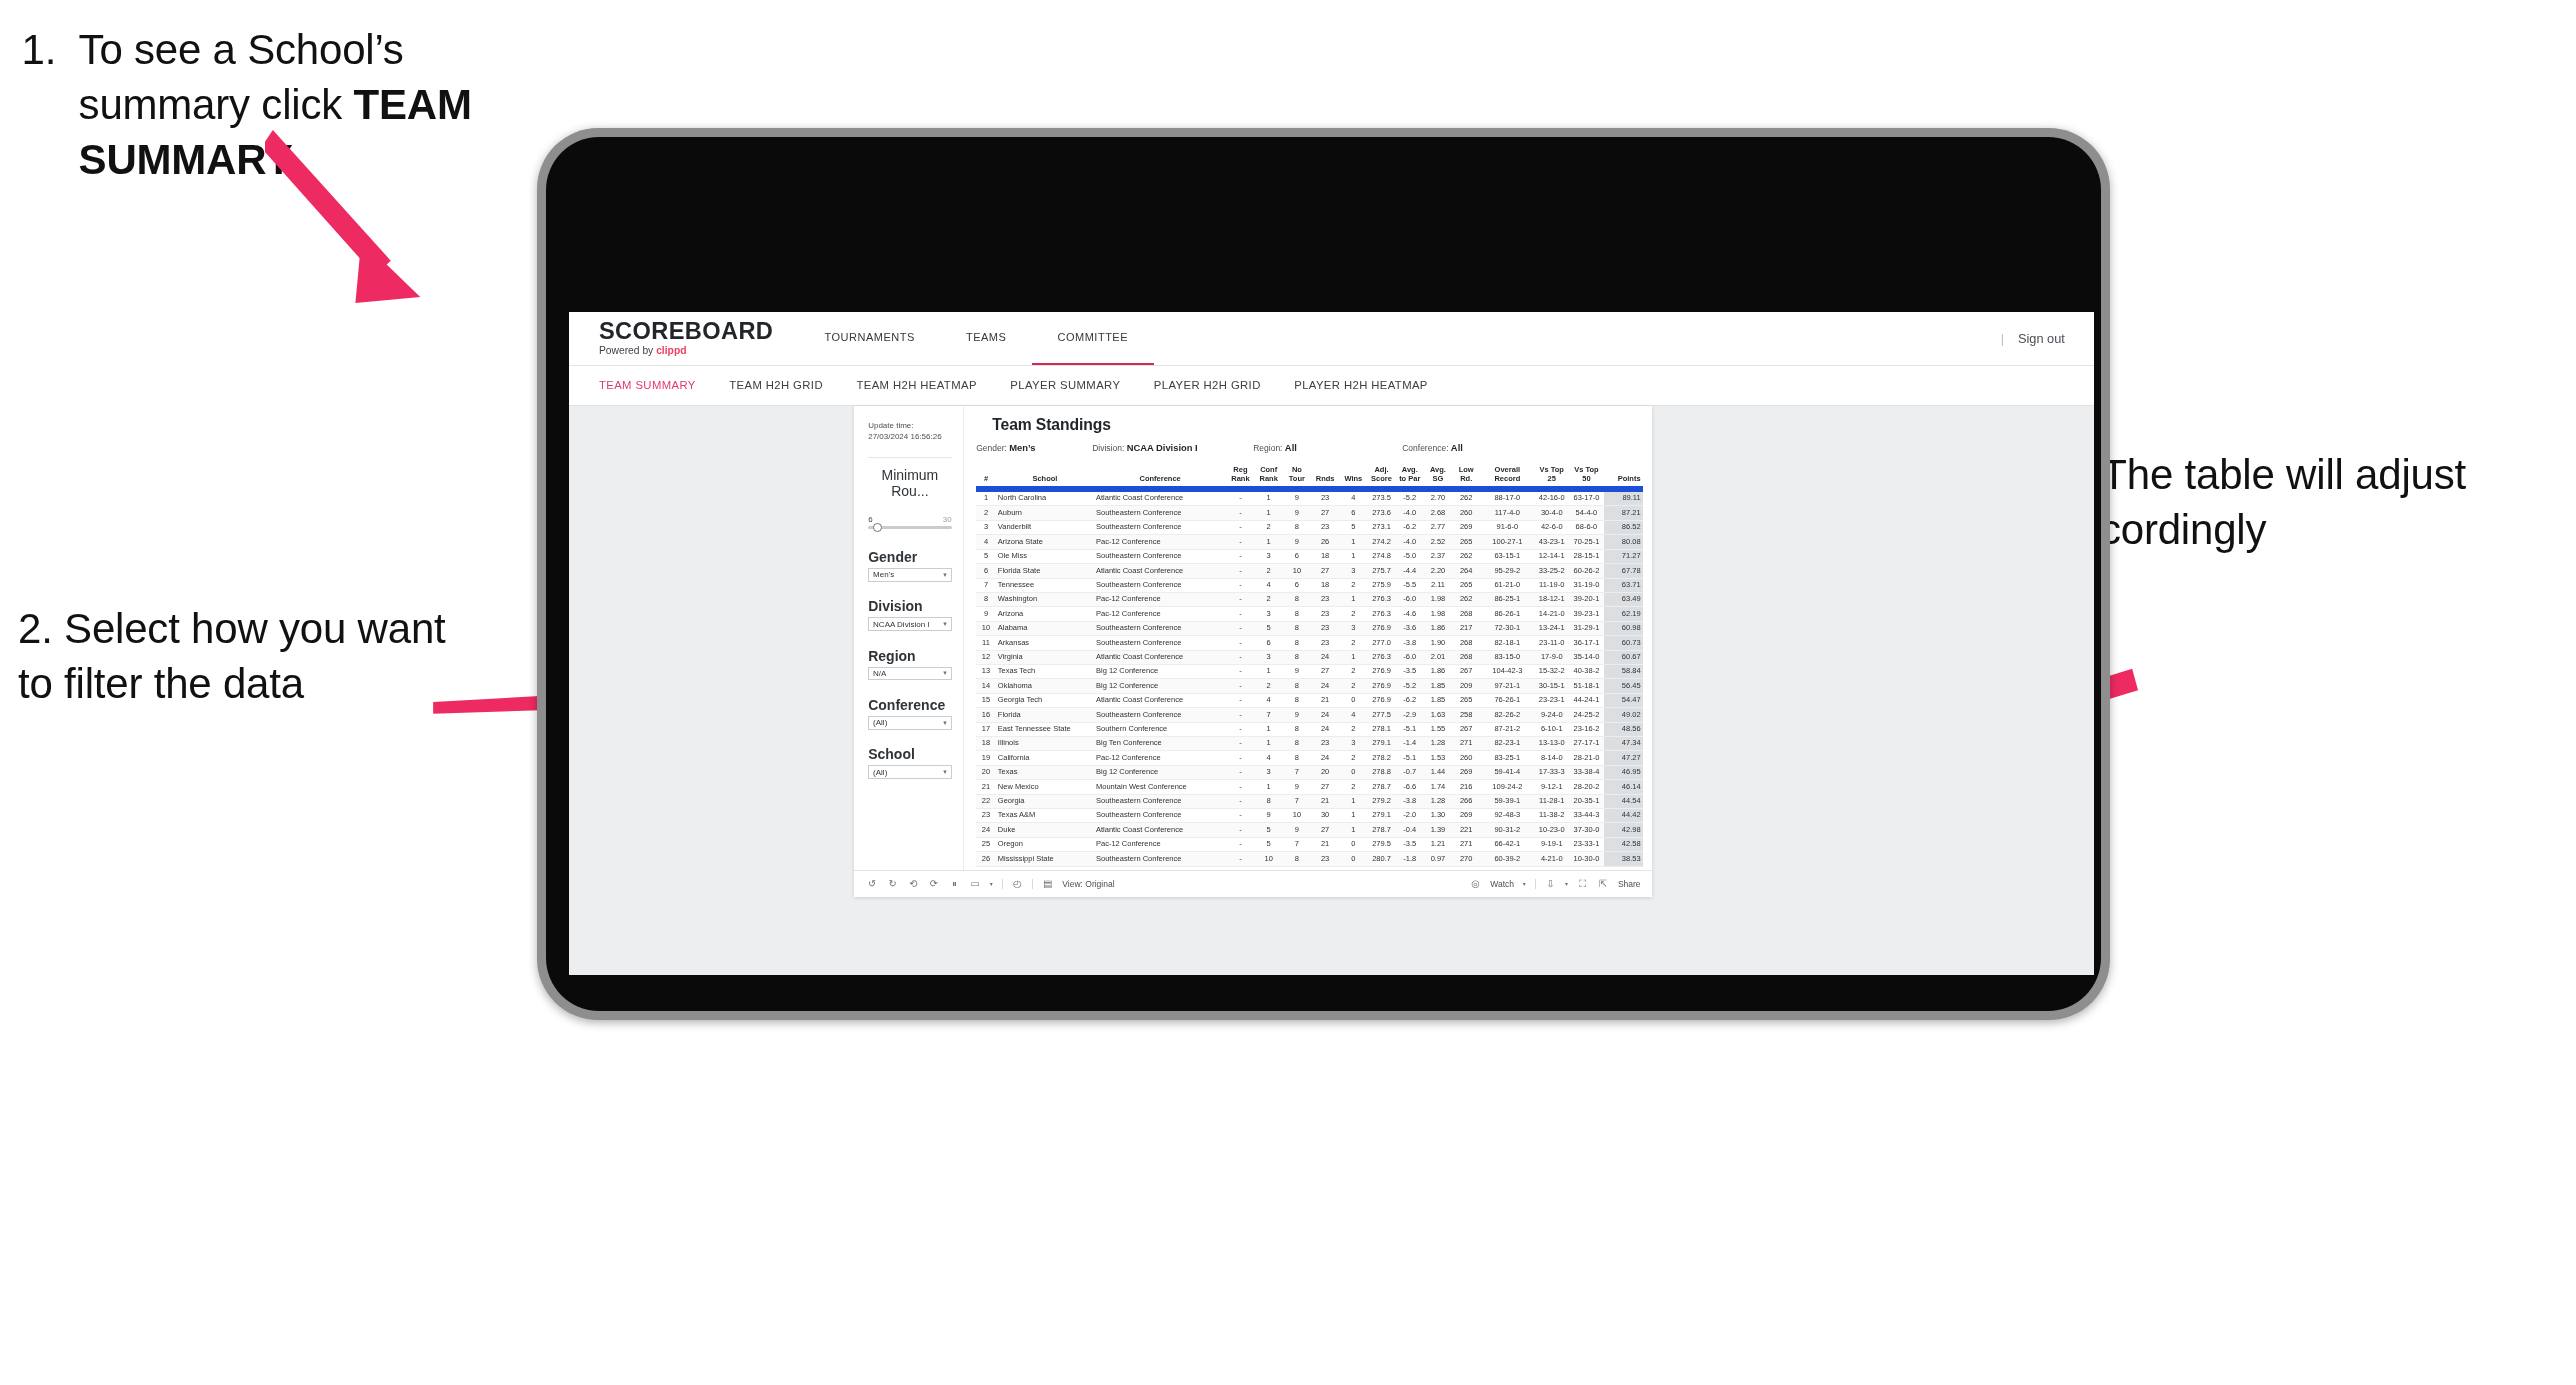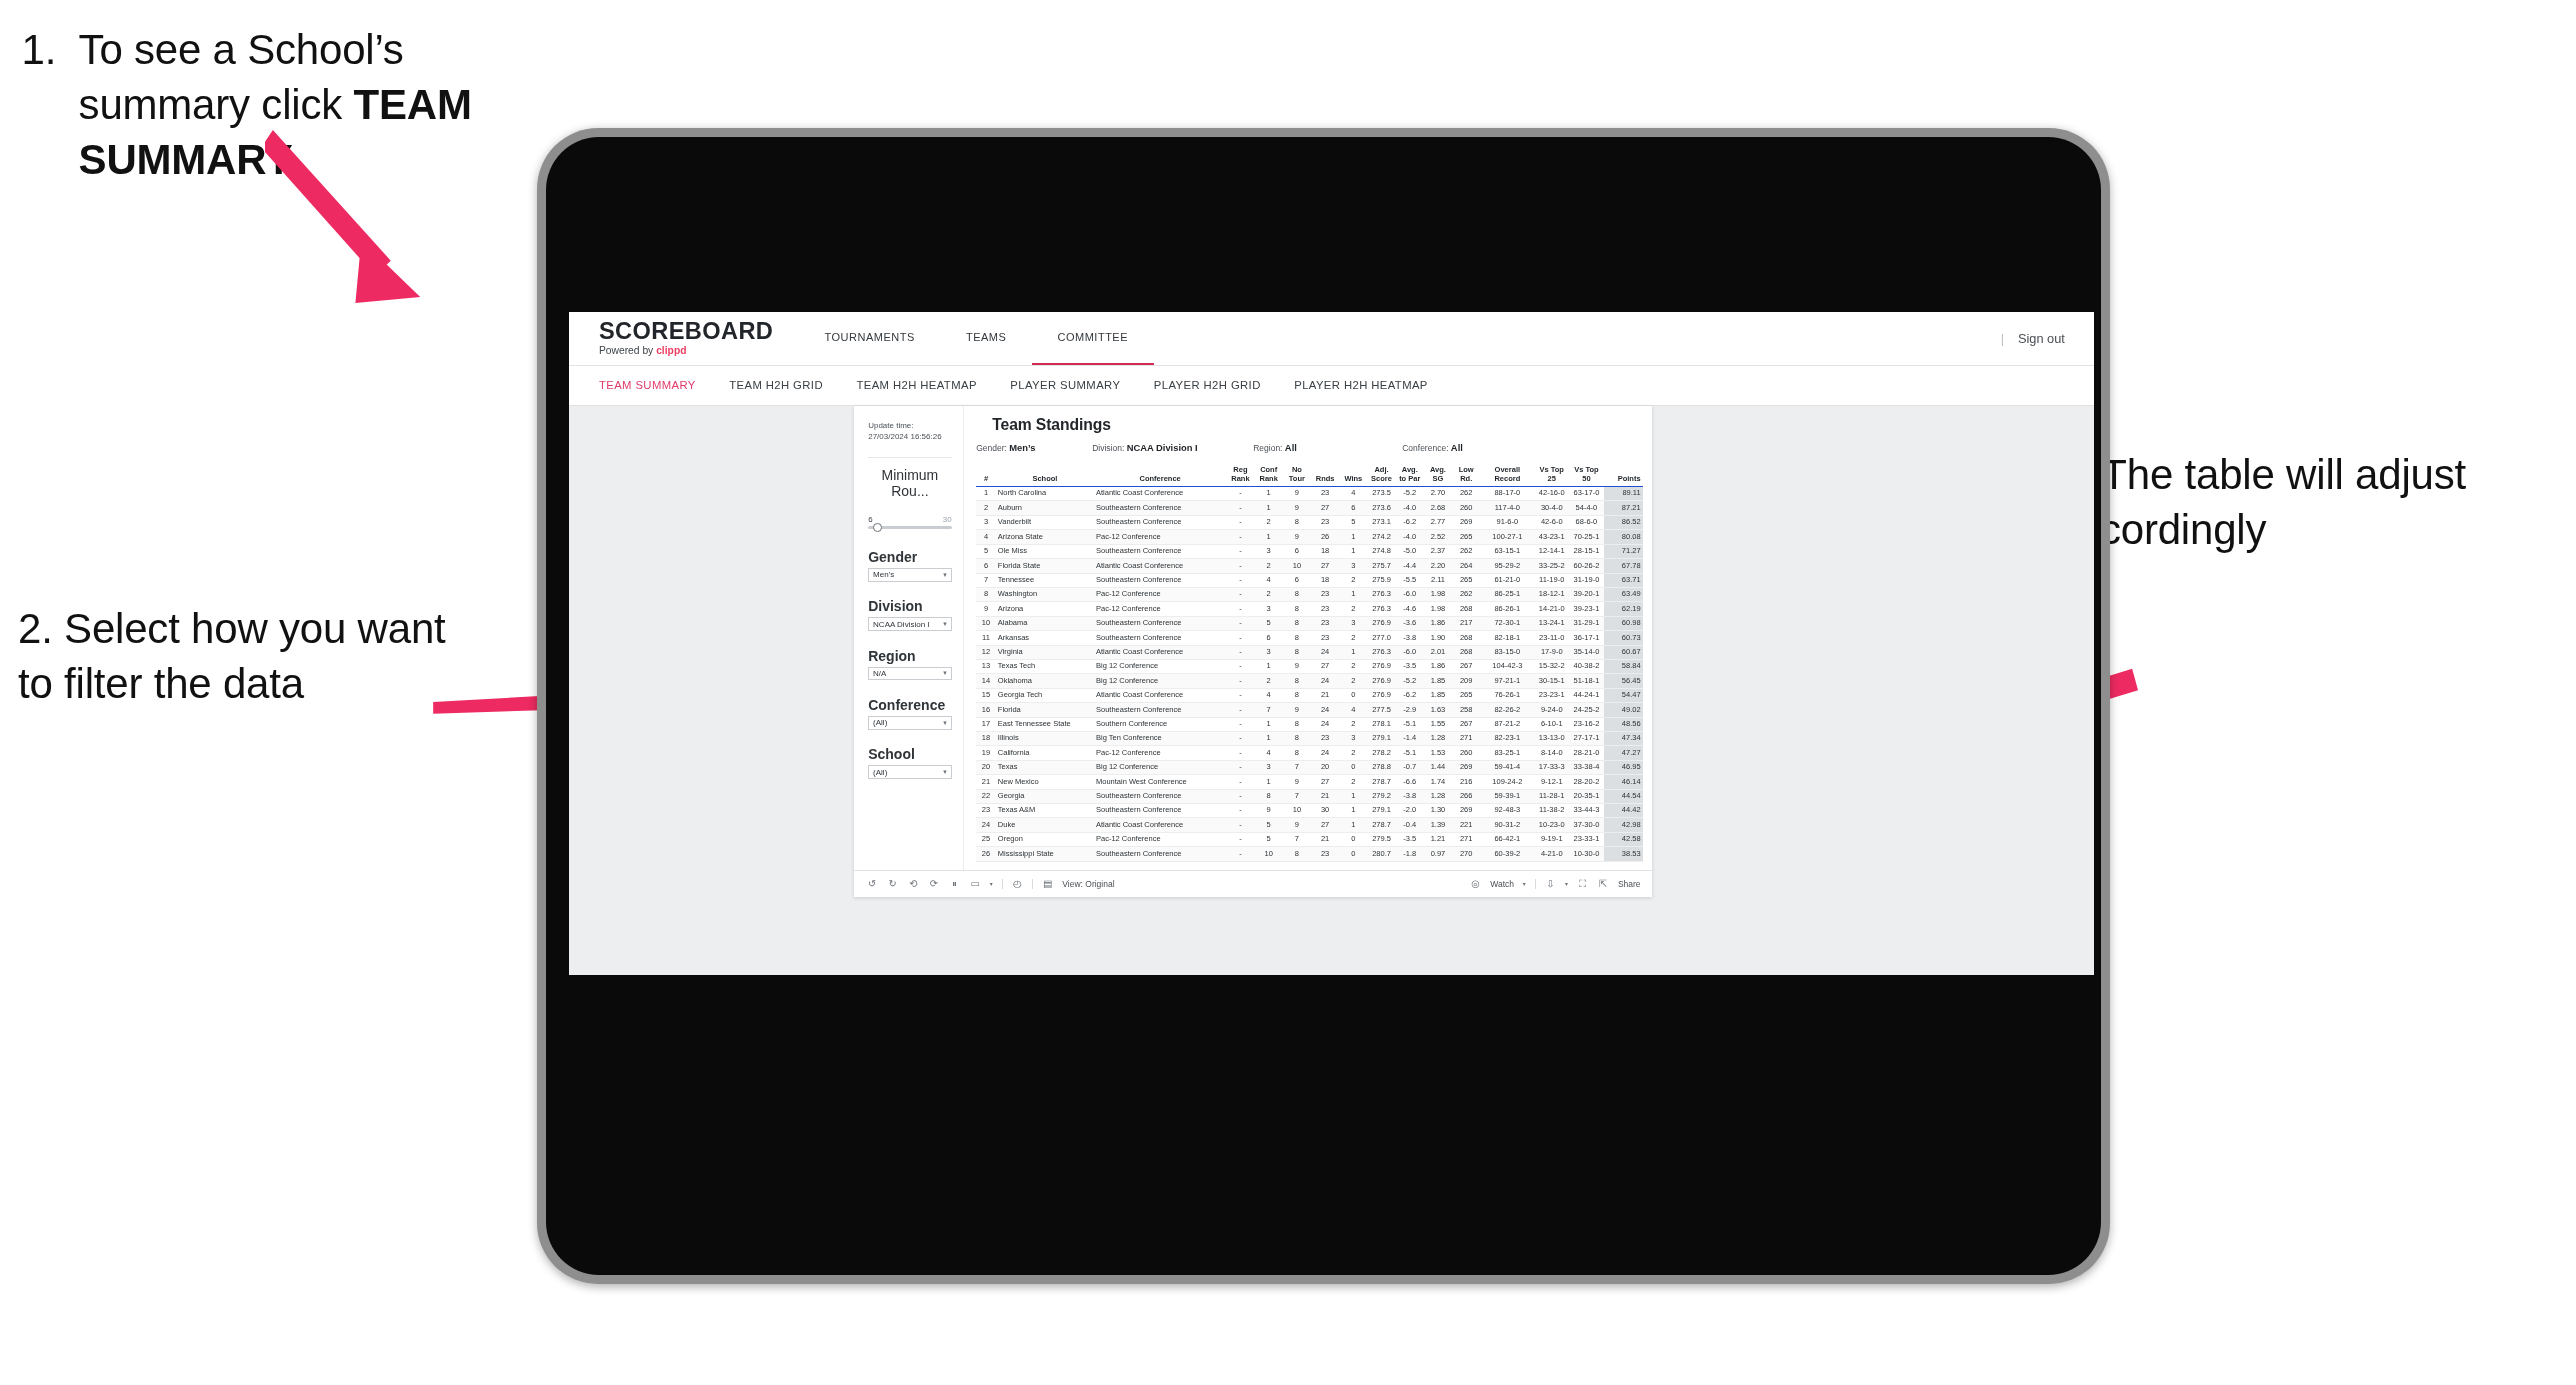--- a/index.html
+++ b/index.html
@@ -15,21 +15,21 @@
   #anno-1{left:21.6px;top:21.6px;width:511px;}
   #anno-1 .num{position:absolute;left:0;top:0;}
   #anno-1 .txt{display:block;margin-left:57px;}
   #anno-2{left:18px;top:601px;width:472px;}
   #anno-3{left:2056px;top:447px;width:531px;}
 
   .arrow{position:absolute;}
 
   
   #tablet{
-    position:absolute;left:537px;top:128px;width:1573px;height:1156px;
+    position:absolute;left:537px;top:128px;width:1573px;height:892px;
     background:#8e8e8e;border-radius:61px;
     box-shadow:0 2.9px 9.8px rgba(0,0,0,.30);
   }
   #tablet-inner{
     position:absolute;left:8.8px;top:8.8px;right:8.8px;bottom:8.8px;
     background:#0a0a0a;border-radius:53px;
   }
   #screen{
     position:absolute;left:23.6px;top:175px;width:1525px;height:663px;
     background:#eceef0;overflow:hidden;
@@ -81,21 +81,21 @@
   .tablewrap{flex:1;min-width:0;display:flex;flex-direction:column;padding:9.8px 9.8px 0 11.8px;box-sizing:border-box;}
   .viz-title{font-size:15.7px;font-weight:700;color:#23272b;letter-spacing:-0.1px;margin-left:16px;}
   .viz-meta{display:flex;margin-top:8.8px;font-size:8.5px;color:#4b5056;}
   .viz-meta .mi{margin-right:0;}
   .viz-meta .mi b{color:#1f2327;font-size:9.4px;font-weight:700;}
   .m0{width:116px;}.m1{width:161px;}.m2{width:149px;}
 
   table{border-collapse:collapse;width:100%;margin-top:11.8px;font-size:7.5px;color:#2d3236;
     table-layout:fixed;}
   thead th{font-weight:700;color:#1f2327;font-size:7.5px;vertical-align:bottom;
-    border-bottom:1px solid #1d4ed8;padding:0 2px 2.9px 2px;line-height:1.2;}
+    border-bottom:6px solid #1d4ed8;padding:0 2px 2.9px 2px;line-height:1.2;}
   tbody td{padding:2.4px 2px;border-bottom:1px solid #ededed;line-height:1.15;white-space:nowrap;
     overflow:hidden;}
   tbody tr:nth-child(even){background:#fafafa;}
   td.num,th.num{text-align:center;}
   td.pts,th.pts{text-align:right;}
   td.pts{background:#dcdfe1;}
   .c-rank{width:13.8px;text-align:center;}
   .c-school{width:85px;}
   .c-conf{width:116px;}
   .c-sm{width:21.6px;}

